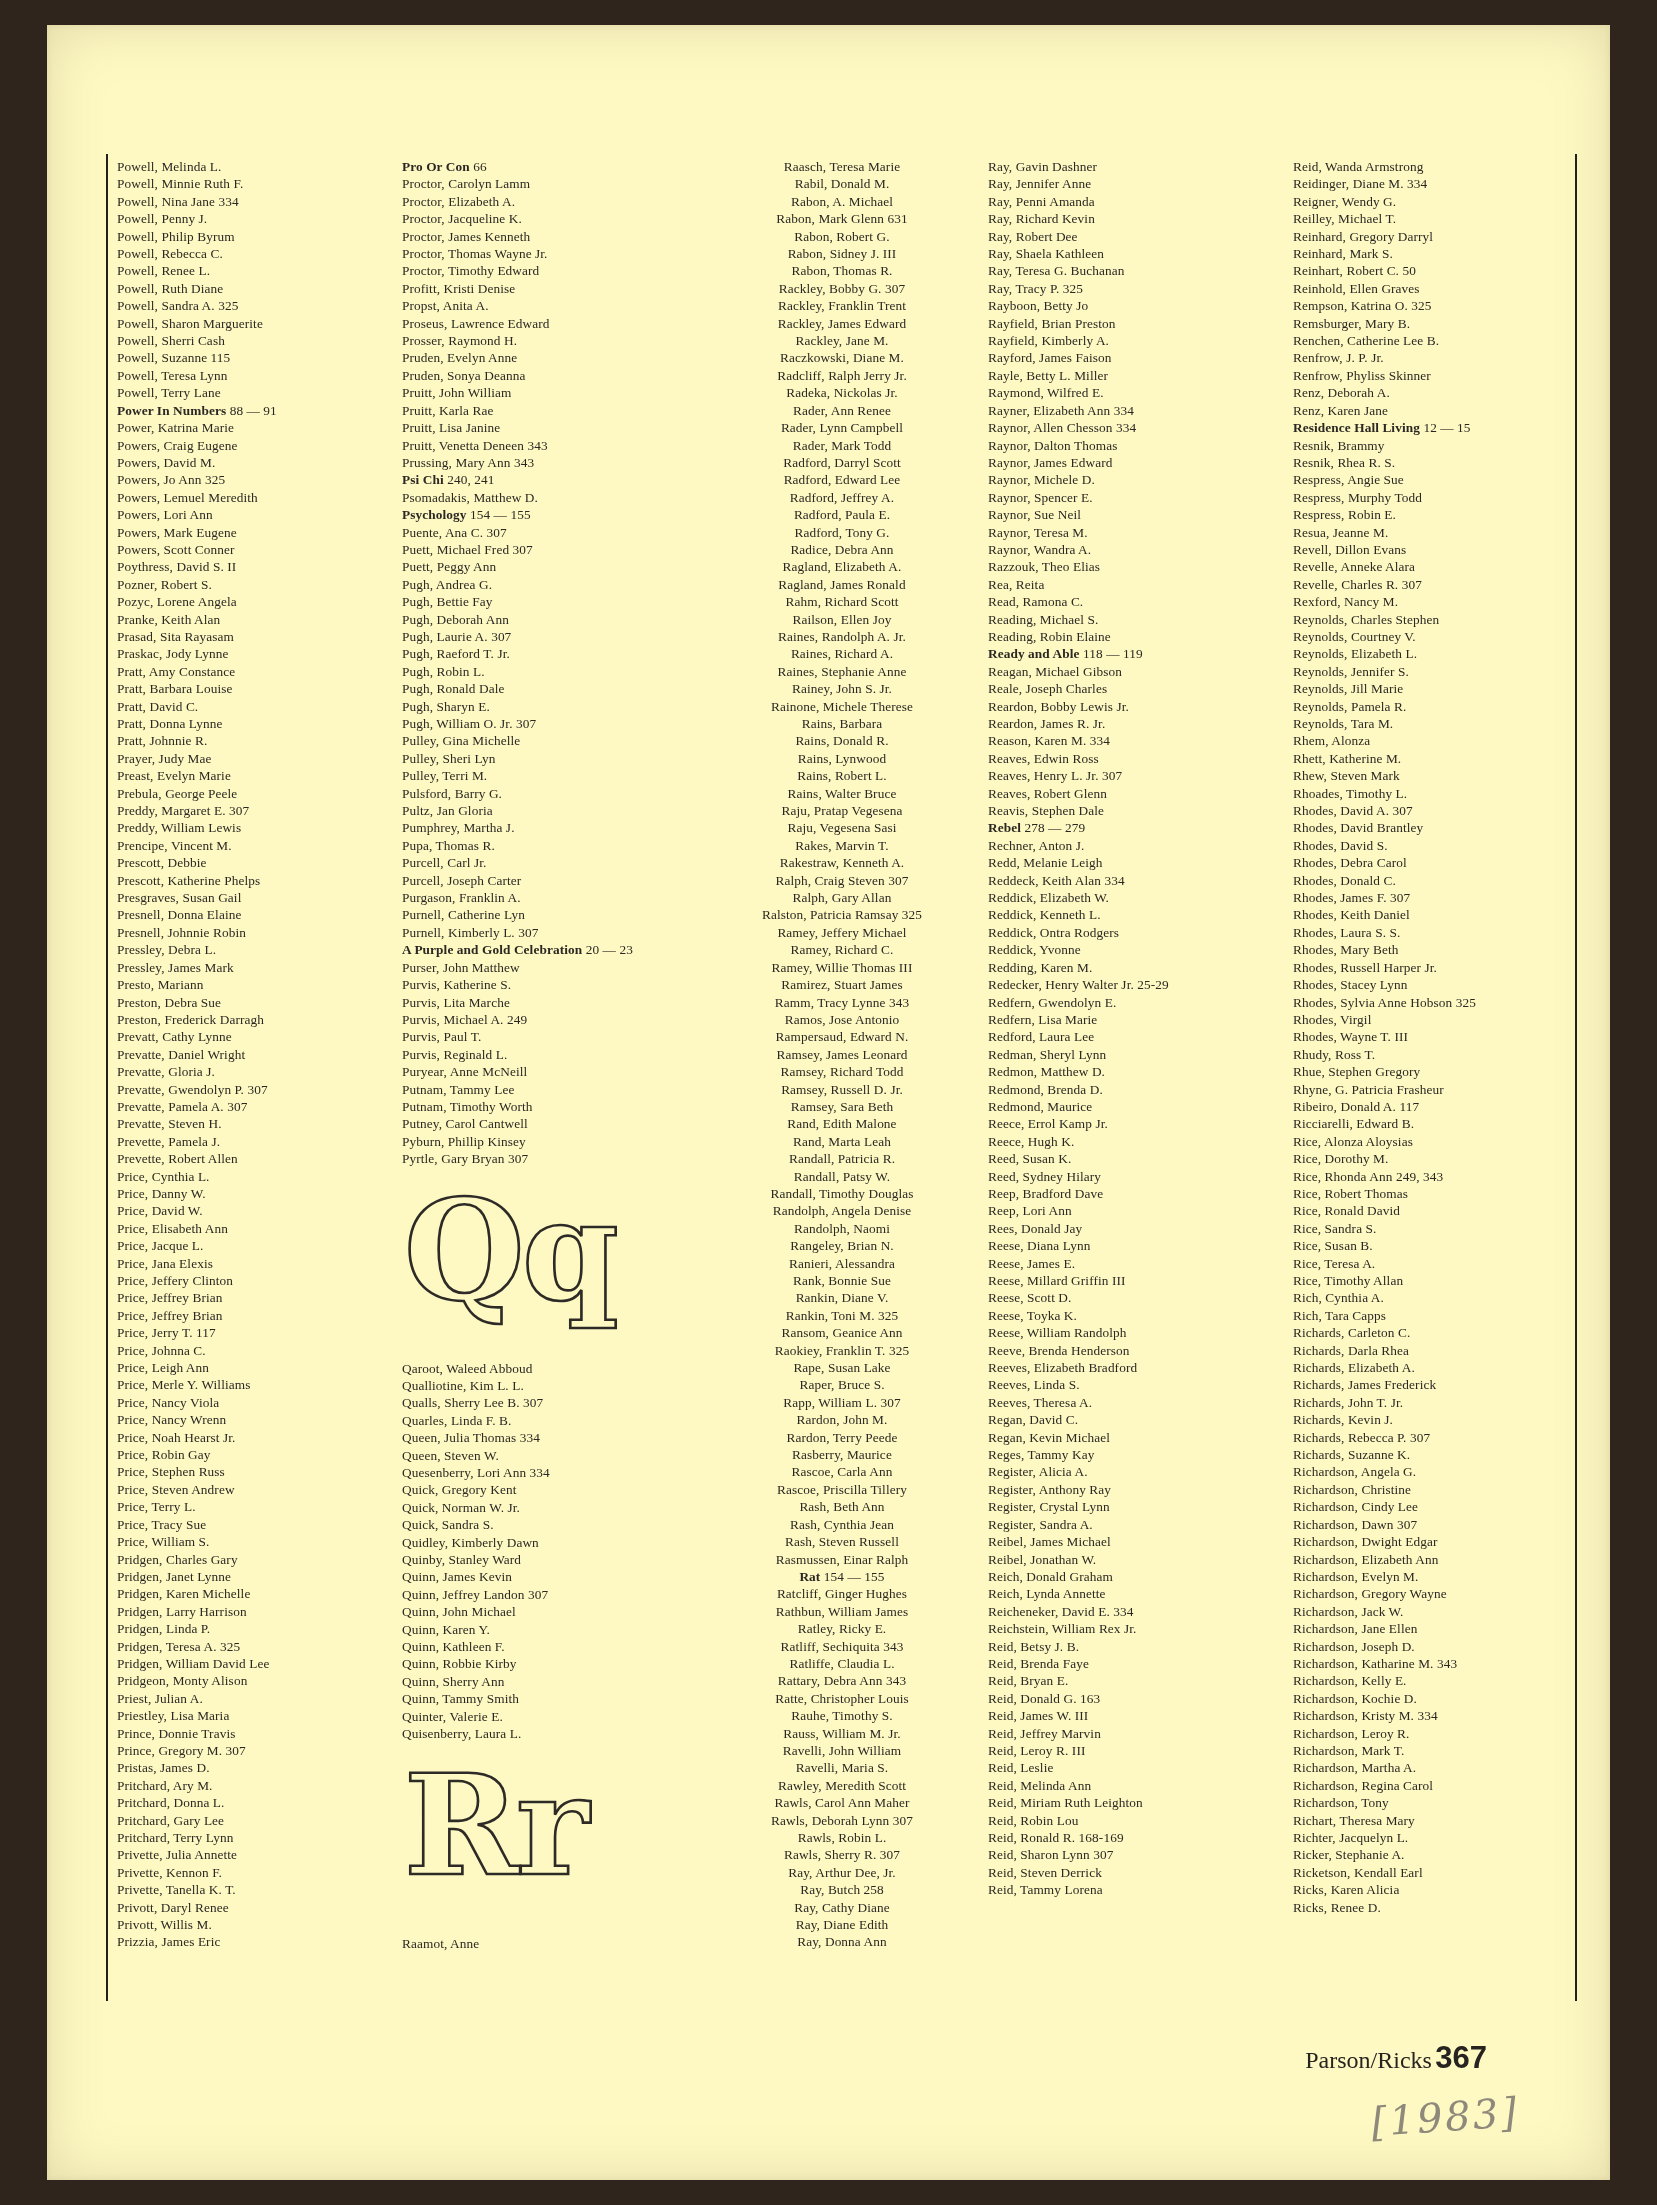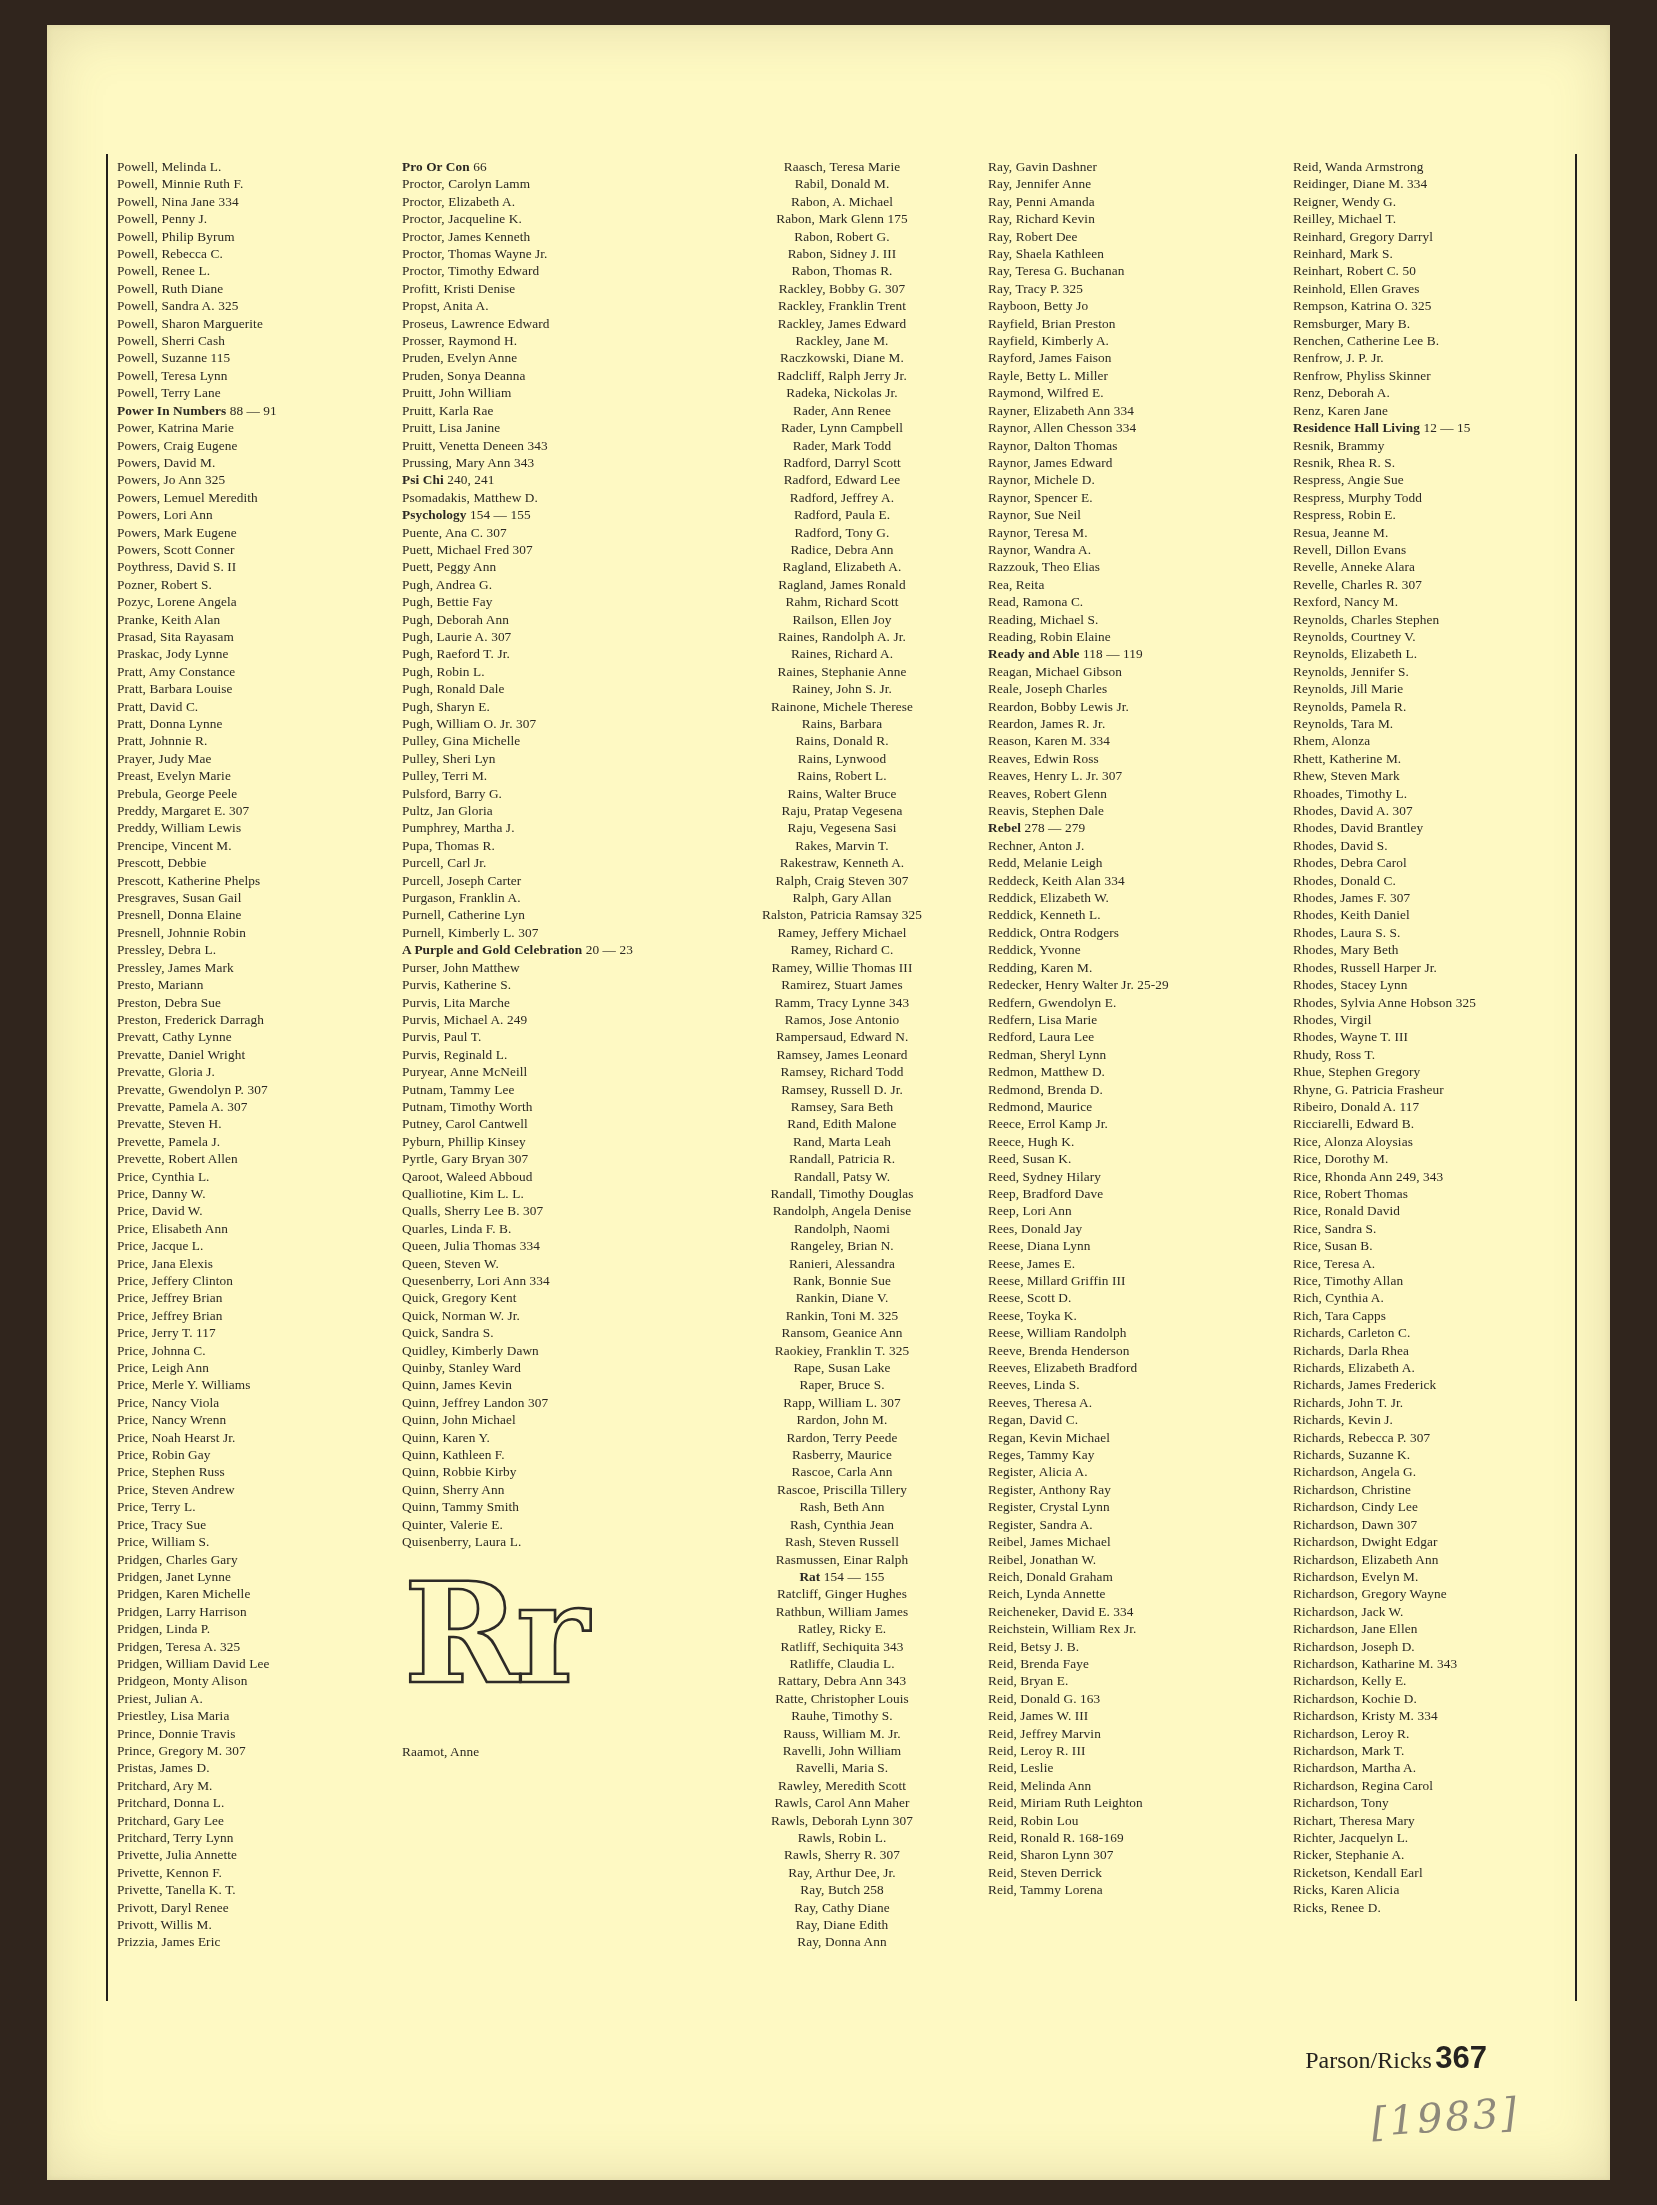--- a/index.html
+++ b/index.html
@@ -220,20 +220,25 @@
         <div class="entry">Purvis, Lita Marche</div>
         <div class="entry">Purvis, Michael A. 249</div>
         <div class="entry">Purvis, Paul T.</div>
         <div class="entry">Purvis, Reginald L.</div>
         <div class="entry">Puryear, Anne McNeill</div>
         <div class="entry">Putnam, Tammy Lee</div>
         <div class="entry">Putnam, Timothy Worth</div>
         <div class="entry">Putney, Carol Cantwell</div>
         <div class="entry">Pyburn, Phillip Kinsey</div>
         <div class="entry">Pyrtle, Gary Bryan 307</div>
+        <div class="letter-block">
+          <svg width="257" height="192" viewBox="0 0 310 232">
+            <text x="2" y="158" class="letter-text">Qq</text>
+          </svg>
+        </div>
         <div class="entry">Qaroot, Waleed Abboud</div>
         <div class="entry">Qualliotine, Kim L. L.</div>
         <div class="entry">Qualls, Sherry Lee B. 307</div>
         <div class="entry">Quarles, Linda F. B.</div>
         <div class="entry">Queen, Julia Thomas 334</div>
         <div class="entry">Queen, Steven W.</div>
         <div class="entry">Quesenberry, Lori Ann 334</div>
         <div class="entry">Quick, Gregory Kent</div>
         <div class="entry">Quick, Norman W. Jr.</div>
         <div class="entry">Quick, Sandra S.</div>
@@ -253,21 +258,21 @@
           <svg width="257" height="192" viewBox="0 0 310 232">
             <text x="2" y="158" class="letter-text">Rr</text>
           </svg>
         </div>
         <div class="entry">Raamot, Anne</div>
       </div>
     <div class="col c3">
         <div class="entry">Raasch, Teresa Marie</div>
         <div class="entry">Rabil, Donald M.</div>
         <div class="entry">Rabon, A. Michael</div>
-        <div class="entry">Rabon, Mark Glenn 175</div>
+        <div class="entry">Rabon, Mark Glenn 631</div>
         <div class="entry">Rabon, Robert G.</div>
         <div class="entry">Rabon, Sidney J. III</div>
         <div class="entry">Rabon, Thomas R.</div>
         <div class="entry">Rackley, Bobby G. 307</div>
         <div class="entry">Rackley, Franklin Trent</div>
         <div class="entry">Rackley, James Edward</div>
         <div class="entry">Rackley, Jane M.</div>
         <div class="entry">Raczkowski, Diane M.</div>
         <div class="entry">Radcliff, Ralph Jerry Jr.</div>
         <div class="entry">Radeka, Nickolas Jr.</div>

